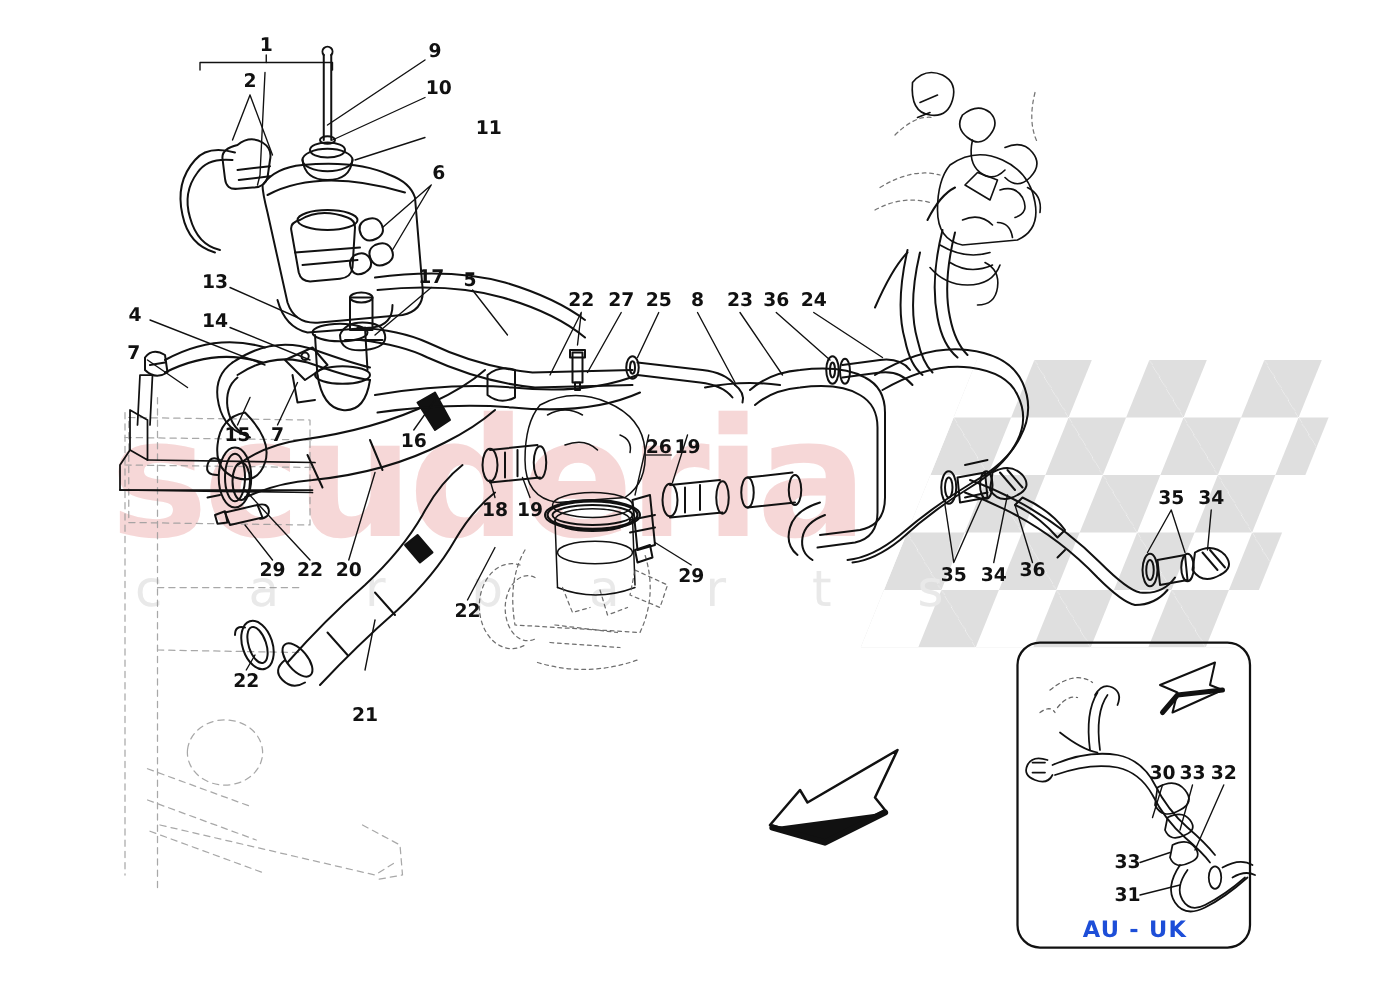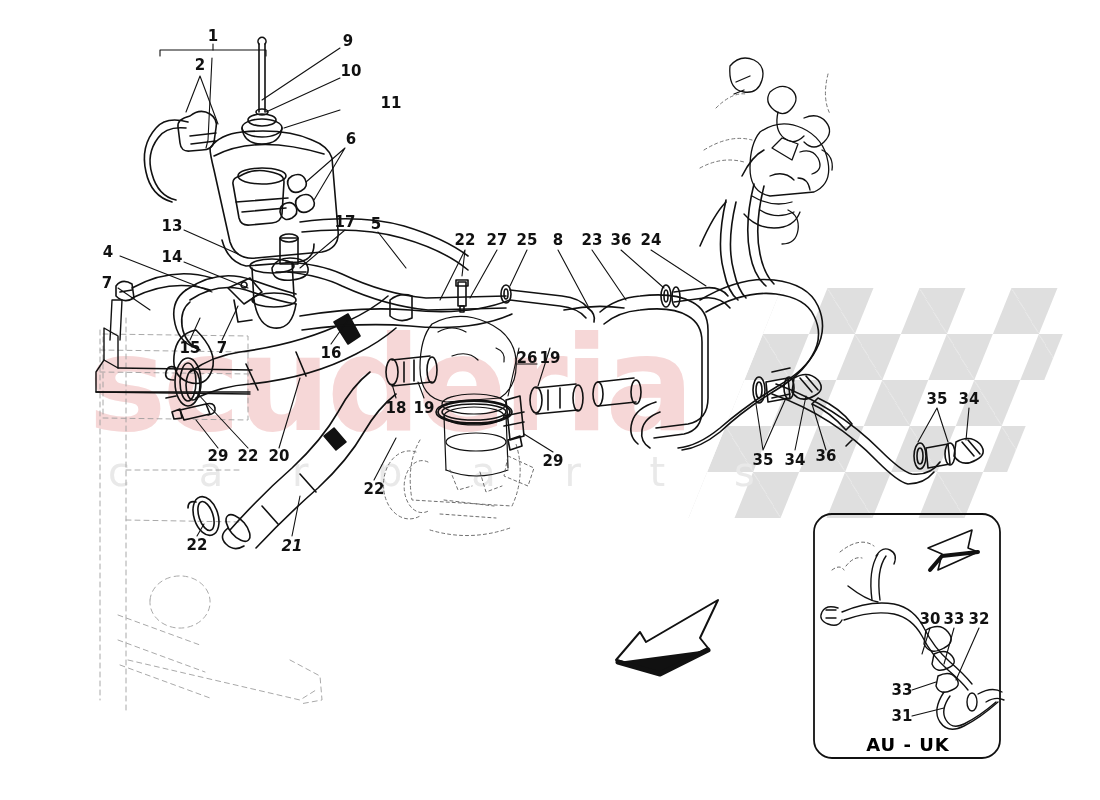--- a/index.html
+++ b/index.html
@@ -38,21 +38,21 @@
   .num{
     position:absolute;
     font-family:"DejaVu Sans",sans-serif;
     font-size:15px;font-weight:700;color:#111;
     line-height:1;white-space:nowrap;
     transform:translate(-50%,-50%);
   }
   .auuk-label{
     position:absolute;left:908px;top:744px;transform:translate(-50%,-50%);
     font-family:"DejaVu Sans",sans-serif;font-size:18px;font-weight:700;
-    letter-spacing:1px;color:#000000;white-space:nowrap;
+    letter-spacing:1px;color:#1d4ed8;white-space:nowrap;
   }
 </style>
 </head>
 <body>
 
 <div id="stage">
 
   <div class="wm-layer">
     <div class="wm-checker"></div>
     <div class="wm-scuderia">scuderia</div>
@@ -443,21 +443,21 @@
       <div class="num" style="left: 527px; top: 358px; text-decoration: underline;">26</div>
       <div class="num" style="left: 550px; top: 358px;">19</div>
       <div class="num" style="left: 396px; top: 408px;">18</div>
       <div class="num" style="left: 424px; top: 408px;">19</div>
       <div class="num" style="left: 218px; top: 456px;">29</div>
       <div class="num" style="left: 248px; top: 456px;">22</div>
       <div class="num" style="left: 279px; top: 456px;">20</div>
       <div class="num" style="left: 553px; top: 461px;">29</div>
       <div class="num" style="left: 374px; top: 489px;">22</div>
       <div class="num" style="left: 197px; top: 545px;">22</div>
-      <div class="num" style="left: 292px; top: 546px; font-style: italic;">21</div>
+      <div class="num" style="left: 292px; top: 572px;">21</div>
       <div class="num" style="left: 763px; top: 460px;">35</div>
       <div class="num" style="left: 795px; top: 460px;">34</div>
       <div class="num" style="left: 826px; top: 456px;">36</div>
       <div class="num" style="left: 937px; top: 399px;">35</div>
       <div class="num" style="left: 969px; top: 399px;">34</div>
       <div class="num" style="left: 930px; top: 619px;">30</div>
       <div class="num" style="left: 954px; top: 619px;">33</div>
       <div class="num" style="left: 979px; top: 619px;">32</div>
       <div class="num" style="left: 902px; top: 690px;">33</div>
       <div class="num" style="left: 902px; top: 716px;">31</div>

